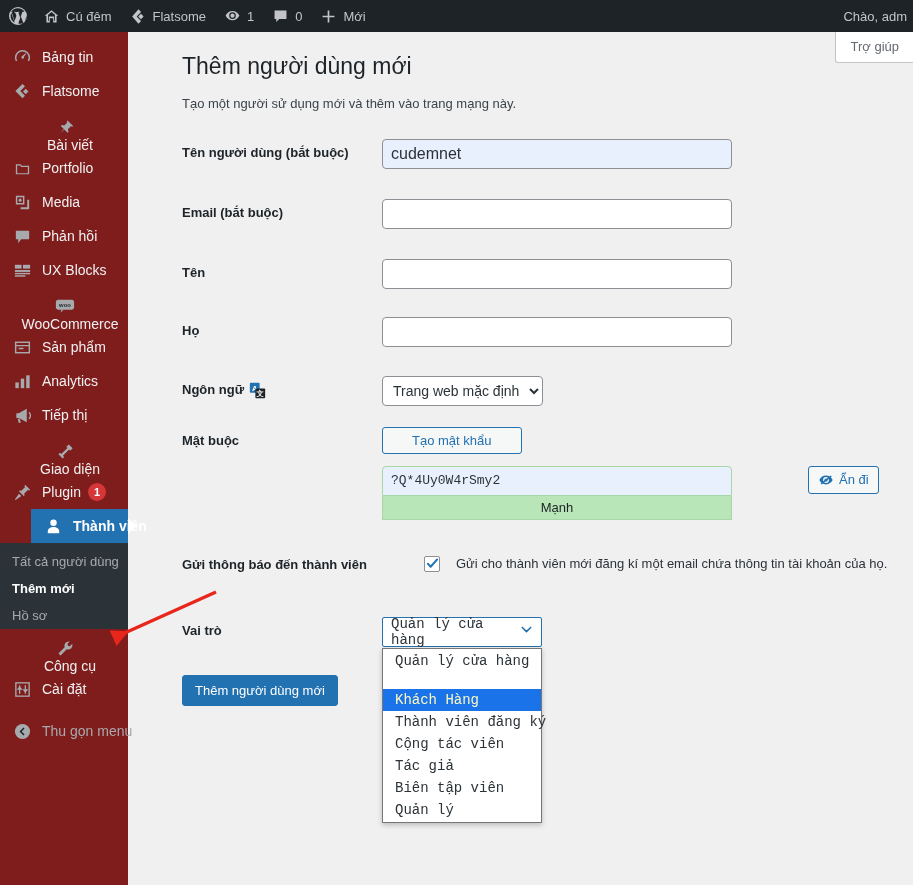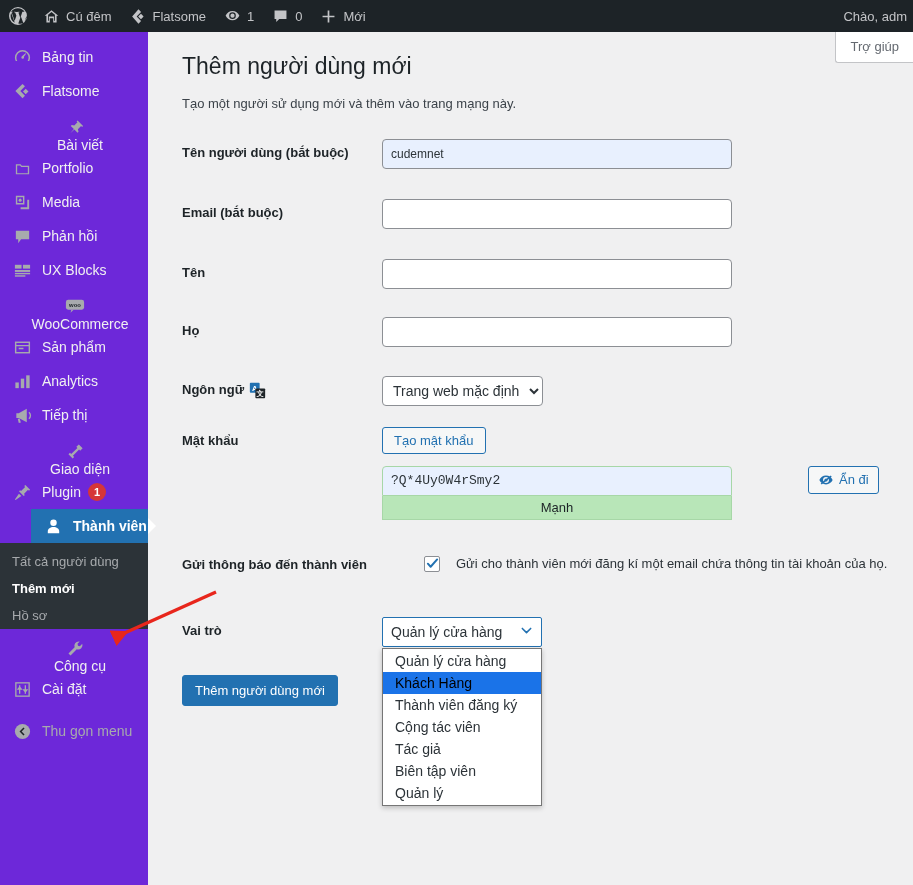--- a/index.html
+++ b/index.html
@@ -30,22 +30,22 @@
   }
   .ab-item.logo { padding-left: 8px; padding-right: 6px; }
   .ab-right { margin-left: auto; padding-right: 6px; }
   .ab-ico { display: inline-block; line-height: 0; }
   .ab-ico svg { display: block; }
   .ab-count { font-size: 13px; color: #c3c4c7; }
 
   
   #adminmenu {
     position: absolute; top: 32px; left: 0;
-    width: 148px; height: 853px;
-    background: #6d28d9;
+    width: 128px; height: 853px;
+    background: #7f1d1d;
     z-index: 30;
   }
   .menu-top {
     position: relative;
     display: flex; align-items: center;
     height: 34px;
     padding-left: 12px;
     color: #f0f0f1;
     font-size: 14px;
     white-space: nowrap;
@@ -126,21 +126,21 @@
     display: flex; align-items: center; gap: 5px;
   }
   .ffield { flex: 1; }
 
   .txt {
     width: 350px; height: 30px;
     border: 1px solid #8c8f94; border-radius: 4px;
     background: #fff;
     padding: 0 8px;
     font-family: "Liberation Sans", "DejaVu Sans", sans-serif;
-    font-size: 12px; color: #2c3338;
+    font-size: 16px; color: #2c3338;
     outline: none;
   }
   .txt.autofill { background: #e8f0fe; }
   .txt.pwdfield {
     background: #e8f0fe;
     border-color: #a7d7a7;
     font-family: "Liberation Mono", "DejaVu Sans Mono", monospace;
     font-size: 13px;
   }
 
@@ -153,21 +153,21 @@
     padding: 0 6px;
   }
 
   .btn-secondary {
     display: inline-block;
     background: #f6f7f7;
     border: 1px solid #2271b1;
     border-radius: 3px;
     color: #2271b1;
     font-size: 13px;
-    padding: 5px 11px;
+    padding: 5px 29px;
     cursor: pointer;
   }
   .btn-primary {
     display: inline-block;
     background: #2271b1;
     border: 1px solid #2271b1;
     border-radius: 3px;
     color: #fff;
     font-size: 13px;
     padding: 7px 12px;
@@ -201,21 +201,21 @@
     width: 16px; height: 16px;
     border: 1px solid #8c8f94; border-radius: 2px;
     background: #fff;
     display: inline-flex; align-items: center; justify-content: center;
     flex: 0 0 16px;
   }
   .cbox svg { display:block; }
   .cblabel { font-size: 13px; color: #2c3338; white-space: nowrap; }
 
   
-  .sel-open-wrap { position: relative; width: 160px; }
+  .sel-open-wrap { position: relative; width: 160px; font-family: Liberation Mono, monospace; }
   .sel-closed {
     width: 160px; height: 30px;
     border: 1px solid #2271b1; border-radius: 2px;
     background: #fff;
     display: flex; align-items: center;
     padding: 0 8px;
     font-size: 14px; color: #2c3338;
   }
   .sel-closed .caret { margin-left: auto; color: #2271b1; font-size: 12px; }
   .sel-list {
@@ -227,21 +227,21 @@
     z-index: 20;
     padding: 1px 0;
   }
   .sel-opt {
     font-size: 14px; color: #2c3338;
     padding: 2px 0 2px 12px;
     line-height: 18px;
     white-space: nowrap;
     cursor: pointer;
   }
-  .sel-opt.selected { background: #1a73e8; color: #000000; }
+  .sel-opt.selected { background: #1a73e8; color: #fef9c3; margin-top: 17px; }
 
   
   #annotation-arrow {
     position: absolute; top: 0; left: 0;
     width: 913px; height: 885px;
     pointer-events: none;
     z-index: 60;
   }
 </style>
 </head>
@@ -534,21 +534,21 @@
         </span>
       </div>
       <div class="ffield" style="padding-top:7px">
         <select class="sel">
           <option>Trang web mặc định</option>
         </select>
       </div>
     </div>
 
     <div class="frow" style="margin-top:14px">
-      <div class="flabel" style="height:30px">Mật khẩu</div>
+      <div class="flabel" style="height:30px">Mật buộc</div>
       <div class="ffield">
         <button class="btn-secondary" type="button">Tạo mật khẩu</button>
 
         <div class="pw-wrap">
           <div class="pw-col">
             <input class="txt pwdfield" type="text" style="width: 350px; border-bottom-left-radius: 0px; border-bottom-right-radius: 0px;" value="?Q*4Uy0W4rSmy2">
             <div class="pw-strength">Mạnh</div>
           </div>
           <button class="hide-btn" type="button">
             <span style="line-height:0">

